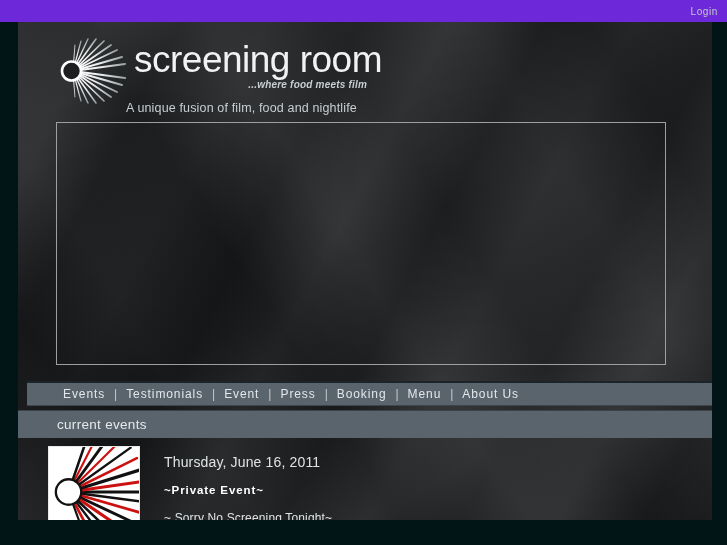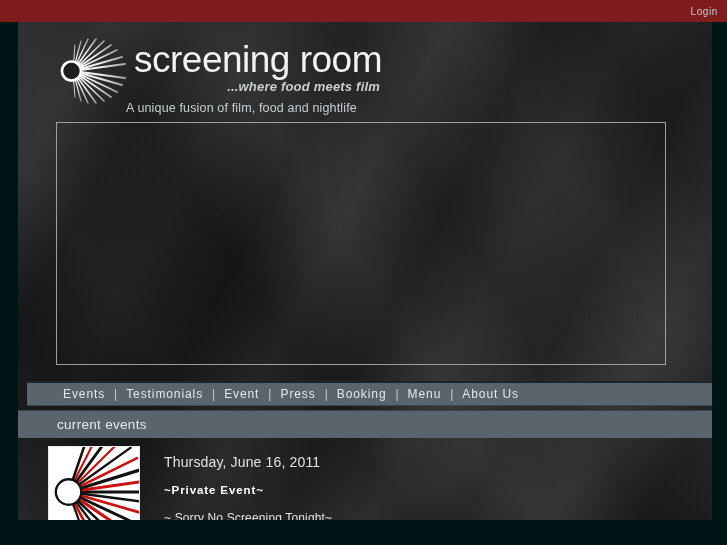--- a/index.html
+++ b/index.html
@@ -17,21 +17,21 @@
     color: #d9dde0;
     position: relative;
   }
 
   
   .topbar {
     position: absolute;
     top: 0; left: 0;
     width: 727px;
     height: 22px;
-    background: #7f1d1d;
+    background: #6d28d9;
     display: flex;
     align-items: center;
     justify-content: flex-end;
     padding-right: 9px;
   }
   .login-link {
     font-size: 10px;
     color: #c3c9cc;
     letter-spacing: 0.6px;
     text-decoration: none;
@@ -84,23 +84,23 @@
   .logo-word {
     font-size: 37px;
     line-height: 38px;
     letter-spacing: -0.5px;
     color: #f0f2f3;
     font-weight: 400;
     white-space: nowrap;
   }
   .logo-tag {
     position: absolute;
-    right: 2px;
+    right: 15px;
     top: 44px;
-    font-size: 13px;
+    font-size: 10px;
     font-style: italic;
     font-weight: bold;
     color: #c9ced1;
     letter-spacing: 0.2px;
     white-space: nowrap;
   }
   .sub-tagline {
     position: absolute;
     left: 108px;
     top: 79px;

